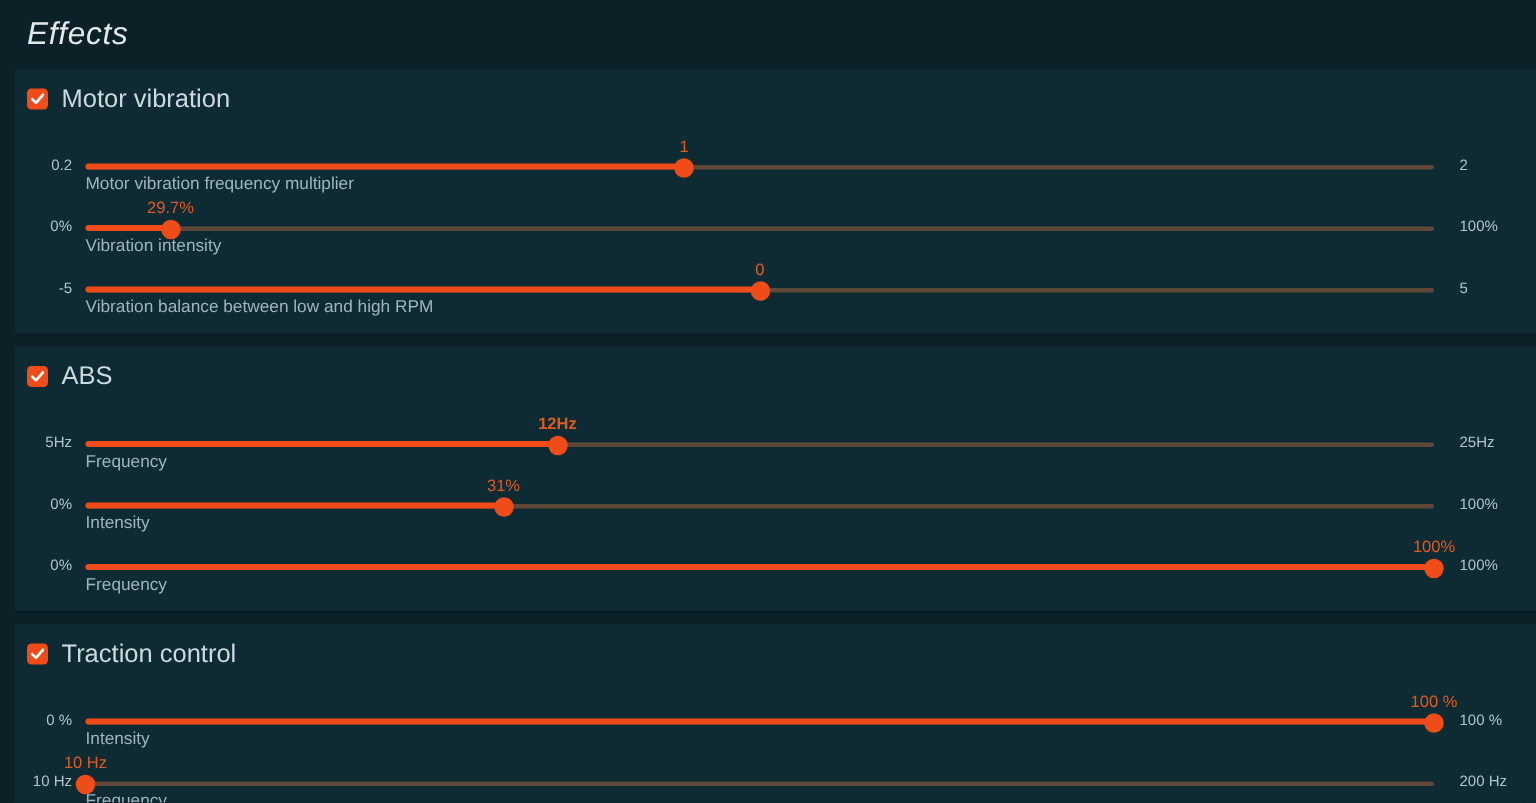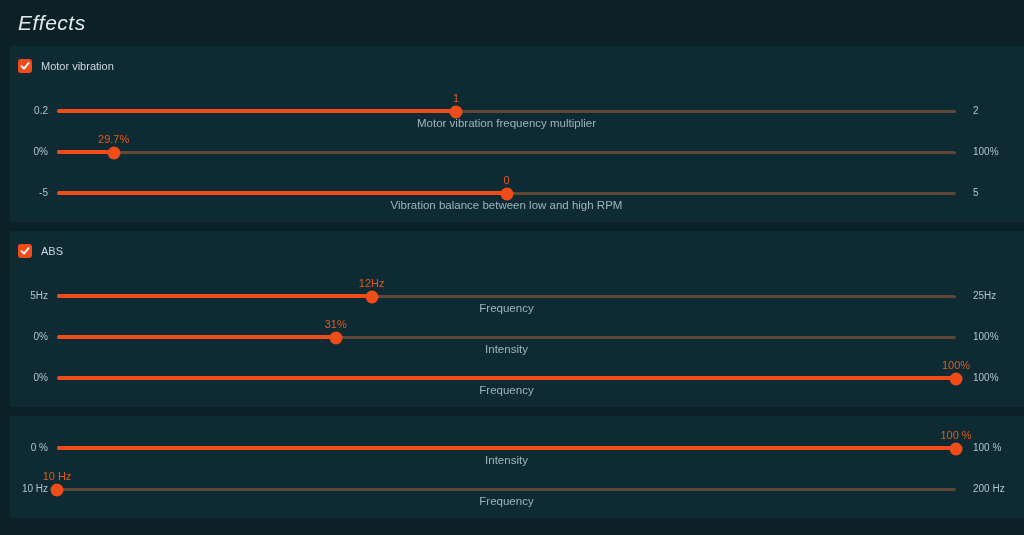--- a/index.html
+++ b/index.html
@@ -45,21 +45,21 @@
     background:var(--accent);
     border-radius:3px;
     display:inline-flex;
     align-items:center;
     justify-content:center;
     cursor:pointer;
     flex:0 0 auto;
   }
   .checkbox svg{display:block;}
   .section-label{
-    font-size:11px;
+    font-size:17px;
     color:var(--section-title);
   }
   .slider-row{
     display:grid;
     grid-template-columns:39px 1fr 68px;
     height:41px;
   }
   .slider-row > div{position:relative;}
   .min-label,.max-label{
     font-size:10px;
@@ -101,21 +101,21 @@
     top:50%;
     width:13px;height:13px;
     border-radius:50%;
     background:var(--accent);
     transform:translate(-50%,-50%);
     cursor:grab;
   }
   .caption{
     position:absolute;
     top:26px;left:0;right:0;
-    text-align:center;
+    text-align:left;
     font-size:11.5px;
     color:var(--caption);
   }
 </style>
 </head>
 <body>
 
 <div>
   <h1 class="page-title">Effects</h1>
   <div id="sections">
@@ -149,20 +149,21 @@
   <div class="slider-row">
     <div class="min-label">
               <span>0%</span>
             </div>
     <div class="track-area">
       <div class="value-label" style="left: 6.3%;">29.7%</div>
       <div class="track">
         <div class="fill" style="width: 6.3%;"></div>
         <div class="handle" style="left: 6.3%;"></div>
       </div>
+      <div class="caption">Vibration intensity</div>
     </div>
     <div class="max-label">
               <span>100%</span>
             </div>
   </div>
 
   <div class="slider-row">
     <div class="min-label">
               <span>-5</span>
             </div>
@@ -189,21 +190,21 @@
         </svg>
       </span>
       <span class="section-label">ABS</span>
     </div>
     <div class="rows">
   <div class="slider-row">
     <div class="min-label">
               <span>5Hz</span>
             </div>
     <div class="track-area">
-      <div class="value-label" style="left: 35%;">12Hz</div>
+      <div class="value-label" style="left: 35%; font-weight: bold;">12Hz</div>
       <div class="track">
         <div class="fill" style="width: 35%;"></div>
         <div class="handle" style="left: 35%;"></div>
       </div>
       <div class="caption">Frequency</div>
     </div>
     <div class="max-label">
               <span>25Hz</span>
             </div>
   </div>
@@ -238,20 +239,28 @@
       <div class="caption">Frequency</div>
     </div>
     <div class="max-label">
               <span>100%</span>
             </div>
   </div>
 </div>
   </section>
 
   <section class="panel">
+    <div class="section-header">
+      <span class="checkbox">
+        <svg width="10" height="10" viewBox="0 0 10 10">
+          <polyline points="1.5,5.2 4,7.6 8.6,2.2" fill="none" stroke="#ffffff" stroke-width="1.8" stroke-linecap="round" stroke-linejoin="round"></polyline>
+        </svg>
+      </span>
+      <span class="section-label">Traction control</span>
+    </div>
     <div class="rows">
   <div class="slider-row">
     <div class="min-label">
               <span>0 %</span>
             </div>
     <div class="track-area">
       <div class="value-label" style="left: 100%;">100 %</div>
       <div class="track">
         <div class="fill" style="width: 100%;"></div>
         <div class="handle" style="left: 100%;"></div>

